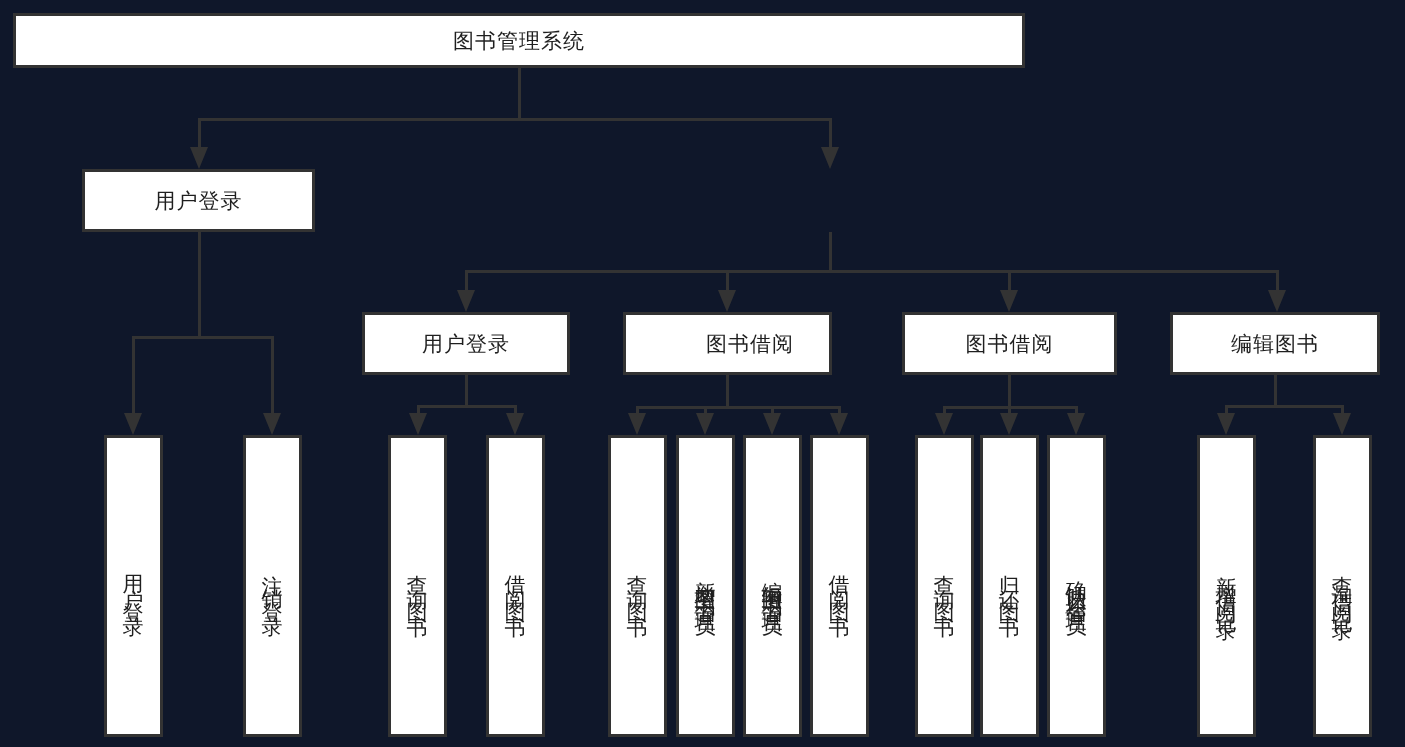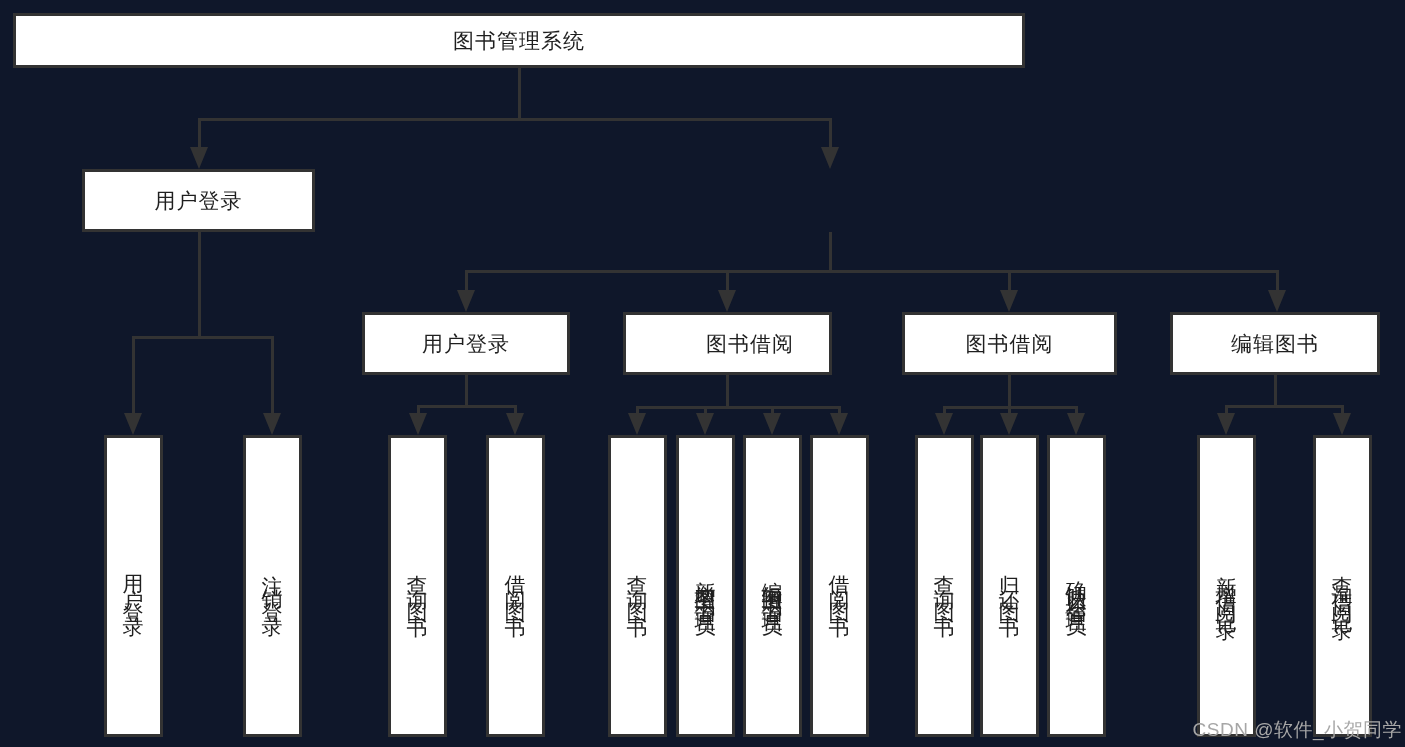--- a/index.html
+++ b/index.html
@@ -183,15 +183,14 @@
     <span class="leaf-label tight">确认归还（管理员）</span>
   </div>
 
   <div class="node leaf" style="left:1197px;">
     <span class="leaf-label med">新增借阅记录</span>
   </div>
   <div class="node leaf" style="left:1313px;">
     <span class="leaf-label med">查询借阅记录</span>
   </div>
 
-  <div class="watermark">CSDN @软件_小贺同学</div>
 
 </div>
 
 </body></html>

